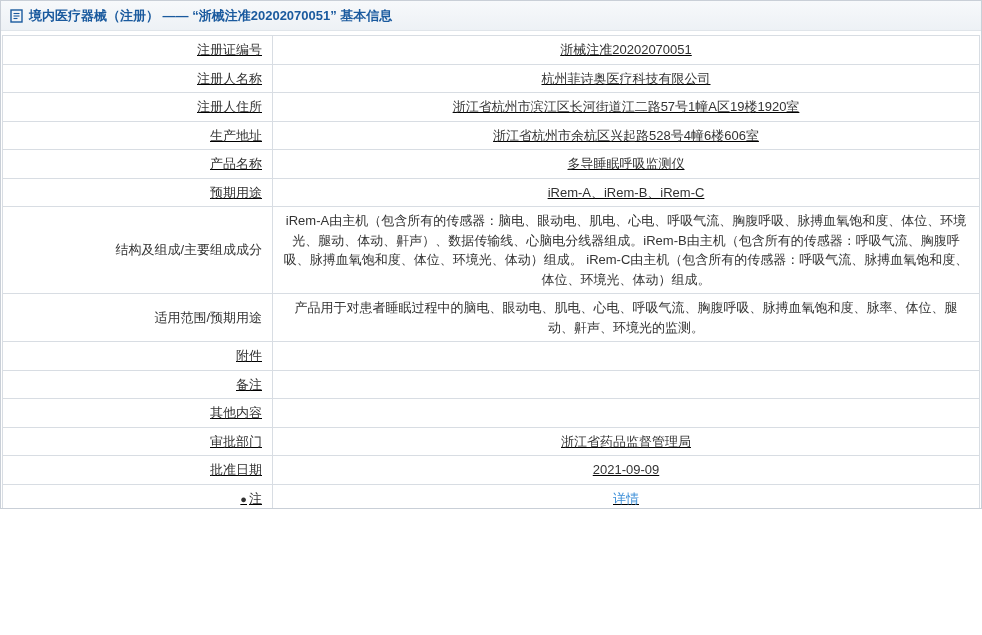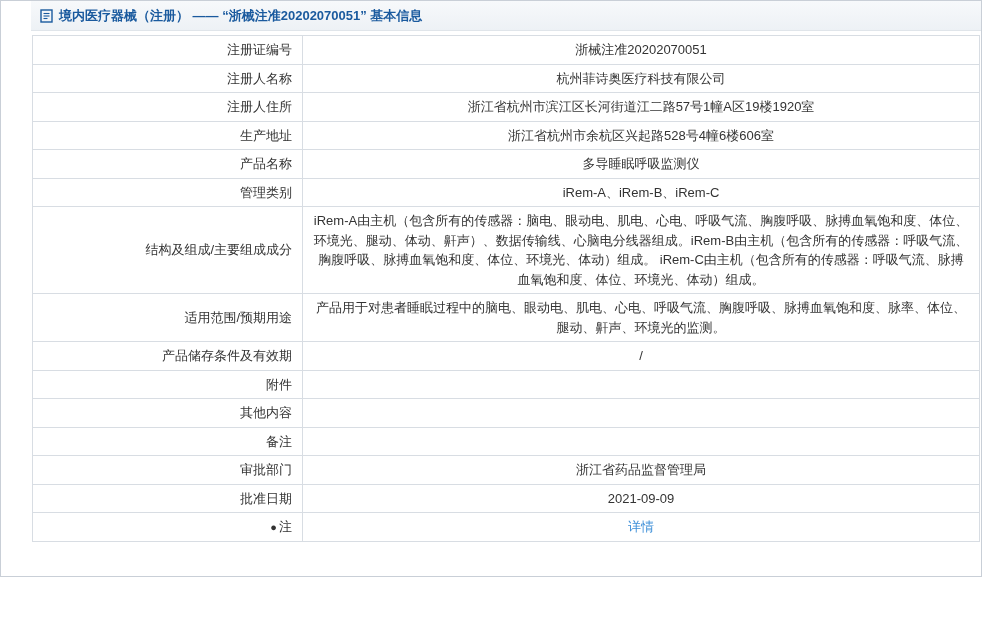--- a/index.html
+++ b/index.html
@@ -1,24 +1,23 @@
 <!DOCTYPE html>
 <html><head>
 <meta charset="utf-8">
 <style>
   * { box-sizing: border-box; }
   html, body { margin: 0; padding: 0; background: #fff; }
   body { font-family: "Liberation Sans", "DejaVu Sans", sans-serif; }
   .page {
     width: 982px;
-    height: 577px;
+    height: 509px;
     border: 1px solid #c9cfd7;
     background: #fff;
     overflow: hidden;
-    padding-left: 30px;
   }
   .header-bar {
     height: 30px;
     display: flex;
     align-items: center;
     gap: 6px;
     padding: 0 9px;
     background: linear-gradient(#f7f9fb, #edf1f5);
     border-bottom: 1px solid #e0e5ea;
     color: #1a5a9e;
@@ -44,21 +43,21 @@
   td.label {
     width: 270px;
     text-align: right;
     padding-right: 14px;
     color: #404040;
     background: #fff;
     white-space: nowrap;
     overflow: hidden;
   }
   td.value { text-align: center; }
-  tr.short { height: 28px; }
+  tr.short { height: 28px; text-decoration: underline; }
   a.detail-link { color: #3d8fd8; text-decoration: none; cursor: pointer; }
   .bullet { color: #333; margin-right: 2px; font-size: 11px; }
 </style>
 </head>
 <body>
 
 <div class="page">
 
   <div class="header-bar">
     <span class="doc-icon">
@@ -89,45 +88,41 @@
         </tr>
         <tr class="short">
           <td class="label">生产地址</td>
           <td class="value">浙江省杭州市余杭区兴起路528号4幢6楼606室</td>
         </tr>
         <tr class="short">
           <td class="label">产品名称</td>
           <td class="value">多导睡眠呼吸监测仪</td>
         </tr>
         <tr class="short">
-          <td class="label">管理类别</td>
+          <td class="label">预期用途</td>
           <td class="value">iRem-A、iRem-B、iRem-C</td>
         </tr>
         <tr>
           <td class="label">结构及组成/主要组成成分</td>
           <td class="value">iRem-A由主机（包含所有的传感器：脑电、眼动电、肌电、心电、呼吸气流、胸腹呼吸、脉搏血氧饱和度、体位、环境光、腿动、体动、鼾声）、数据传输线、心脑电分线器组成。iRem-B由主机（包含所有的传感器：呼吸气流、胸腹呼吸、脉搏血氧饱和度、体位、环境光、体动）组成。 iRem-C由主机（包含所有的传感器：呼吸气流、脉搏血氧饱和度、体位、环境光、体动）组成。</td>
         </tr>
         <tr>
           <td class="label">适用范围/预期用途</td>
           <td class="value">产品用于对患者睡眠过程中的脑电、眼动电、肌电、心电、呼吸气流、胸腹呼吸、脉搏血氧饱和度、脉率、体位、腿动、鼾声、环境光的监测。</td>
         </tr>
         <tr class="short">
-          <td class="label">产品储存条件及有效期</td>
-          <td class="value">/</td>
-        </tr>
-        <tr class="short">
           <td class="label">附件</td>
           <td class="value"></td>
         </tr>
         <tr class="short">
-          <td class="label">其他内容</td>
+          <td class="label">备注</td>
           <td class="value"></td>
         </tr>
         <tr class="short">
-          <td class="label">备注</td>
+          <td class="label">其他内容</td>
           <td class="value"></td>
         </tr>
         <tr class="short">
           <td class="label">审批部门</td>
           <td class="value">浙江省药品监督管理局</td>
         </tr>
         <tr class="short">
           <td class="label">批准日期</td>
           <td class="value">2021-09-09</td>
         </tr>

